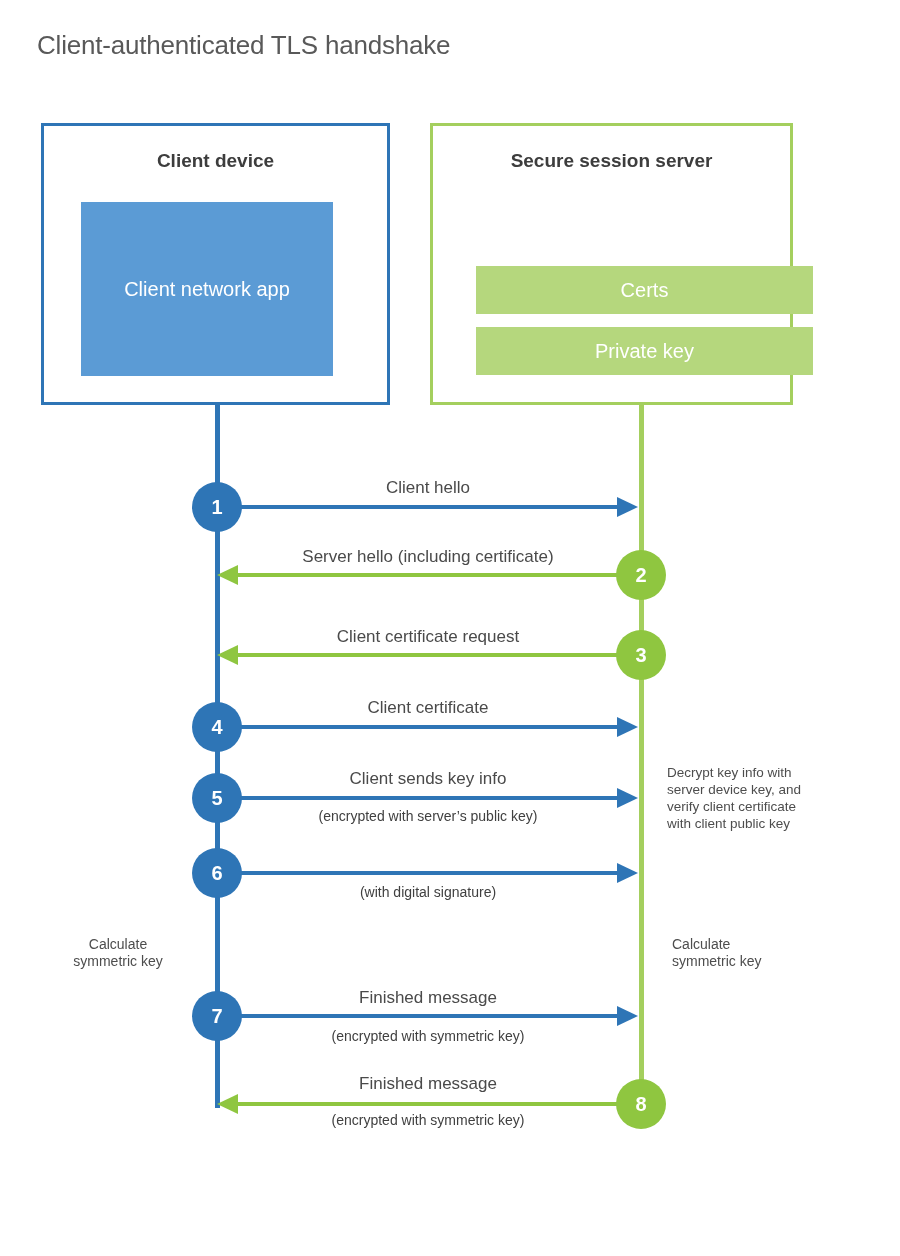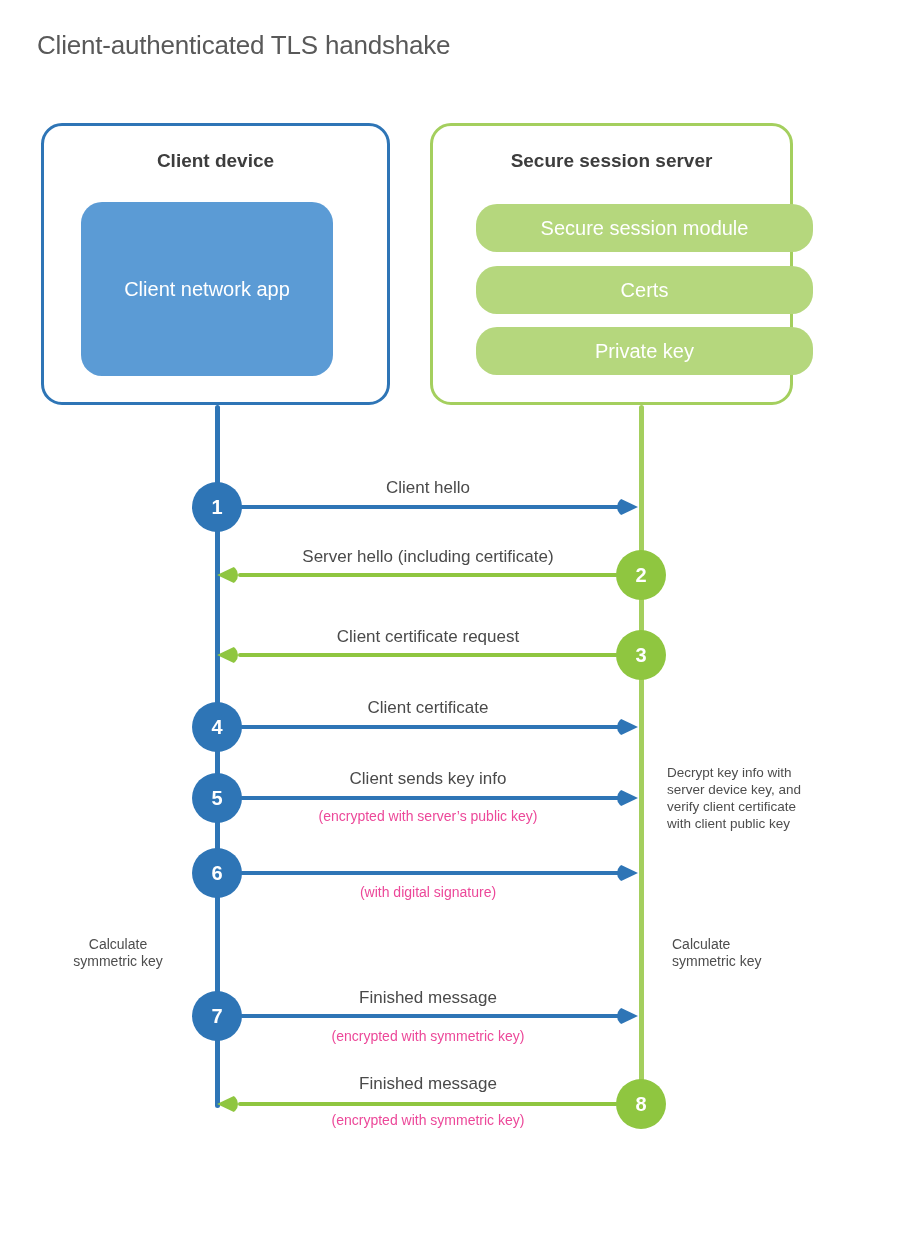--- a/index.html
+++ b/index.html
@@ -5,21 +5,21 @@
   :root{
     --blue:#2e75b6;
     --blue-fill:#5b9bd5;
     --green:#8fc640;
     --green-line:#a4cf5e;
     --green-bar:#b5d77d;
     --text-dark:#3d3d3d;
     --text-body:#4a4a4a;
     --text-title:#595959;
   }
-  *{margin:0;padding:0;box-sizing:border-box;border-radius:21px;}
+  *{margin:0;padding:0;box-sizing:border-box;}
   body{background:#ffffff;font-family:"Liberation Sans","DejaVu Sans",sans-serif;}
   .canvas{position:relative;width:900px;height:1256px;background:#ffffff;overflow:hidden;}
 
   .page-title{position:absolute;left:37px;top:30px;font-size:26px;font-weight:400;
     color:var(--text-title);letter-spacing:-0.2px;}
 
   
   .actor-box{position:absolute;top:123px;height:282px;background:#fff;border-style:solid;border-width:3px;}
   .actor-box.client{left:41px;width:349px;border-color:var(--blue);}
   .actor-box.server{left:430px;width:363px;border-color:var(--green-line);}
@@ -47,21 +47,21 @@
   
   .shaft{position:absolute;height:4px;z-index:2;}
   .shaft.blue{left:240px;width:380px;background:var(--blue);}
   .shaft.green{left:238px;width:380px;background:var(--green);}
   .head{position:absolute;width:0;height:0;border-top:10px solid transparent;border-bottom:10px solid transparent;z-index:2;}
   .head.right{left:617px;border-left:21px solid var(--blue);}
   .head.left{left:217px;border-right:21px solid var(--green);}
 
   
   .msg{position:absolute;left:218px;width:420px;text-align:center;font-size:17px;color:var(--text-body);}
-  .sub{position:absolute;left:218px;width:420px;text-align:center;font-size:14px;color:#ec4899;}
+  .sub{position:absolute;left:218px;width:420px;text-align:center;font-size:14px;color:#404040;}
 
   
   .y1 .circle{top:482px;} .y1 .shaft{top:505px;} .y1 .head{top:497px;} .msg.m1{top:478px;}
   .y2 .circle{top:550px;} .y2 .shaft{top:573px;} .y2 .head{top:565px;} .msg.m2{top:547px;}
   .y3 .circle{top:630px;} .y3 .shaft{top:653px;} .y3 .head{top:645px;} .msg.m3{top:627px;}
   .y4 .circle{top:702px;} .y4 .shaft{top:725px;} .y4 .head{top:717px;} .msg.m4{top:698px;}
   .y5 .circle{top:773px;} .y5 .shaft{top:796px;} .y5 .head{top:788px;} .msg.m5{top:769px;} .sub.s5{top:808px;}
   .y6 .circle{top:848px;} .y6 .shaft{top:871px;} .y6 .head{top:863px;} .msg.m6{top:844px;} .sub.s6{top:884px;}
   .y7 .circle{top:991px;} .y7 .shaft{top:1014px;} .y7 .head{top:1006px;} .msg.m7{top:988px;} .sub.s7{top:1028px;}
   .y8 .circle{top:1079px;} .y8 .shaft{top:1102px;} .y8 .head{top:1094px;} .msg.m8{top:1074px;} .sub.s8{top:1112px;}
@@ -81,21 +81,20 @@
 
   <div class="actor-box client">
     <div class="actor-title">Client device</div>
     <div class="client-app">
       <span>Client network app</span>
     </div>
   </div>
 
   <div class="actor-box server">
     <div class="actor-title">Secure session server</div>
-    <div class="server-bar b0">Secure session module</div>
     <div class="server-bar b1">Certs</div>
     <div class="server-bar b2">Private key</div>
   </div>
 
   <div class="vline blue"></div>
   <div class="vline green"></div>
 
   <div class="y1">
     <div class="circle c-blue">1</div>
     <div class="shaft blue"></div>

